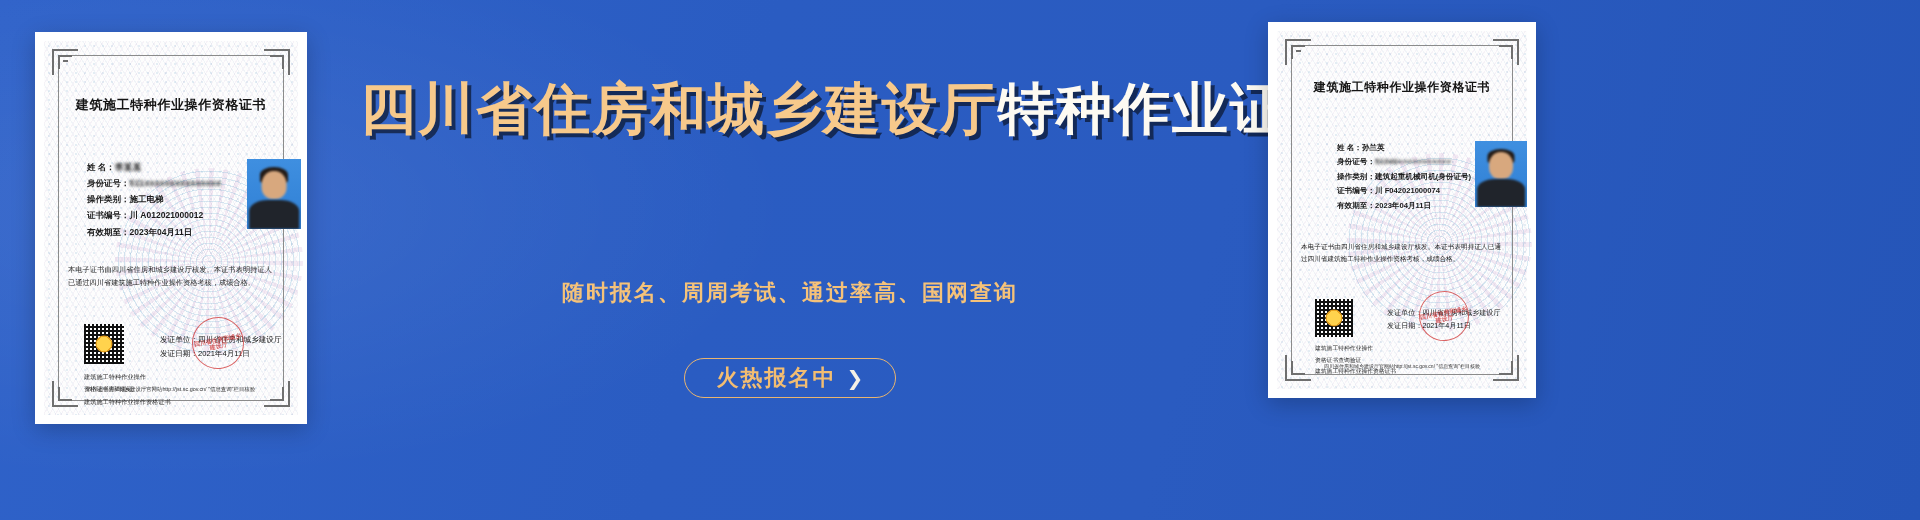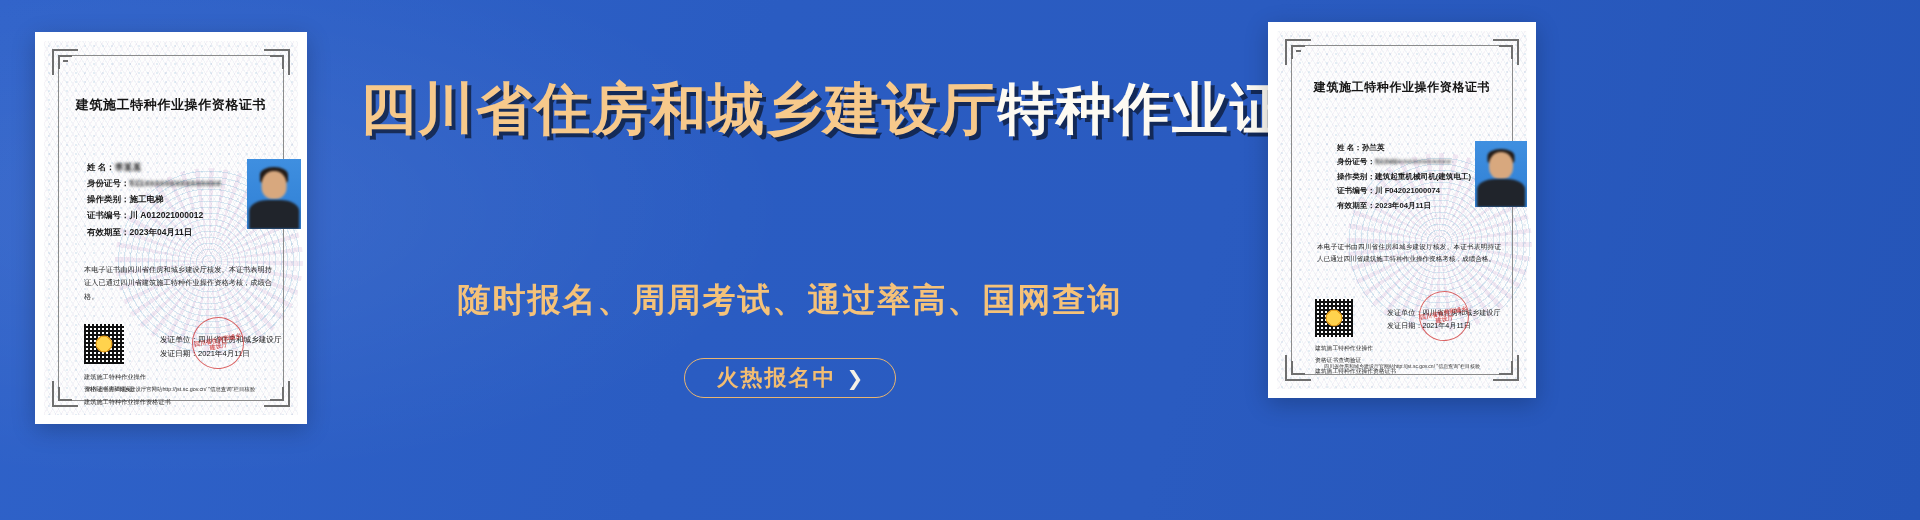--- a/index.html
+++ b/index.html
@@ -101,21 +101,21 @@
     filter:blur(.9px);
   }
   .photo .body{
     position:absolute; left:50%; bottom:0; width:92%; height:42%;
     transform:translateX(-50%);
     background:#20242b; border-radius:38% 38% 0 0;
     filter:blur(.8px);
   }
 
   .cert-note{
-    position:absolute; left:40px; right:26px;
+    position:absolute; left:24px; right:26px;
     color:#1d1d1d; line-height:1.85;
     text-align:justify;
   }
   .cert-left  .cert-note{ top:222px; font-size:7.2px; }
   .cert-right .cert-note{ top:210px; font-size:6.6px; }
 
   .qr{
     position:absolute;
     background:
       repeating-linear-gradient(90deg,#111 0 2px,transparent 2px 4px),
@@ -187,21 +187,21 @@
   }
   .scope-line{
     color:#ffffff; font-size:25px; letter-spacing:1px; white-space:nowrap;
     font-weight:400;
   }
 
   .promo{
     position:absolute; left:0; right:0; top:278px;
     text-align:center;
     color:#f5c279;
-    font-size:33px; font-weight:700; letter-spacing:2px;
+    font-size:22px; font-weight:700; letter-spacing:2px;
     white-space:nowrap;
   }
 
   .cta{
     position:absolute; left:50%; top:358px; transform:translateX(-50%);
     width:212px; height:40px;
     border:1.6px solid #e9b570;
     border-radius:24px;
     display:flex; align-items:center; justify-content:center;
     gap:10px; cursor:pointer;
@@ -330,21 +330,21 @@
           <i class="v" style="left:0;top:0;height:26px"></i>
         <i class="h" style="left:6px;top:6px;width:14px"></i>
           <i class="v" style="left:6px;top:6px;height:14px"></i>
       </div>
 
       <div class="cert-title">建筑施工特种作业操作资格证书</div>
 
       <div class="fields">
         <div class="row"><span>姓    名：</span><span class="val">孙兰英</span></div>
         <div class="row"><span>身份证号：</span><span class="val blur">51046×××××××××××</span></div>
-        <div class="row"><span>操作类别：</span><span class="val">建筑起重机械司机(建筑电工)</span></div>
+        <div class="row"><span>操作类别：</span><span class="val">建筑起重机械司机(身份证号)</span></div>
         <div class="row"><span>证书编号：</span><span class="val">川 F042021000074</span></div>
         <div class="row"><span>有效期至：</span><span class="val">2023年04月11日</span></div>
       </div>
 
       <div class="photo">
         <div class="hair"></div>
         <div class="head"></div>
         <div class="body"></div>
       </div>
 

